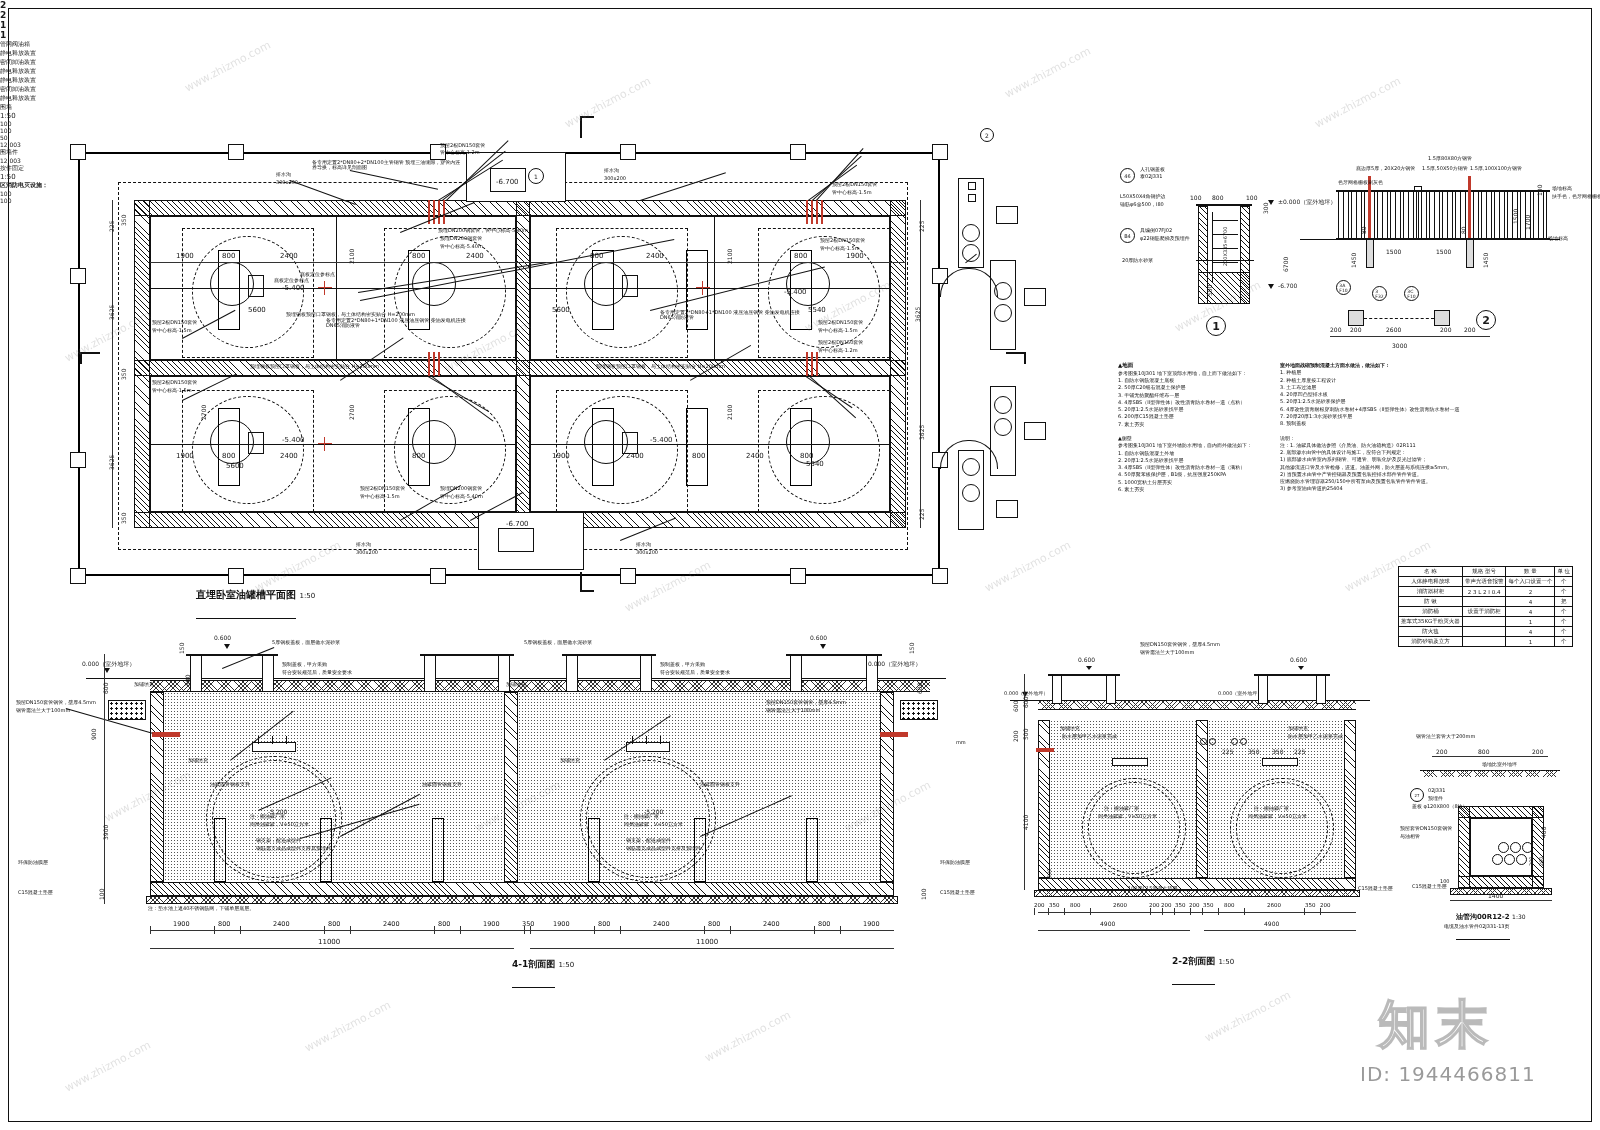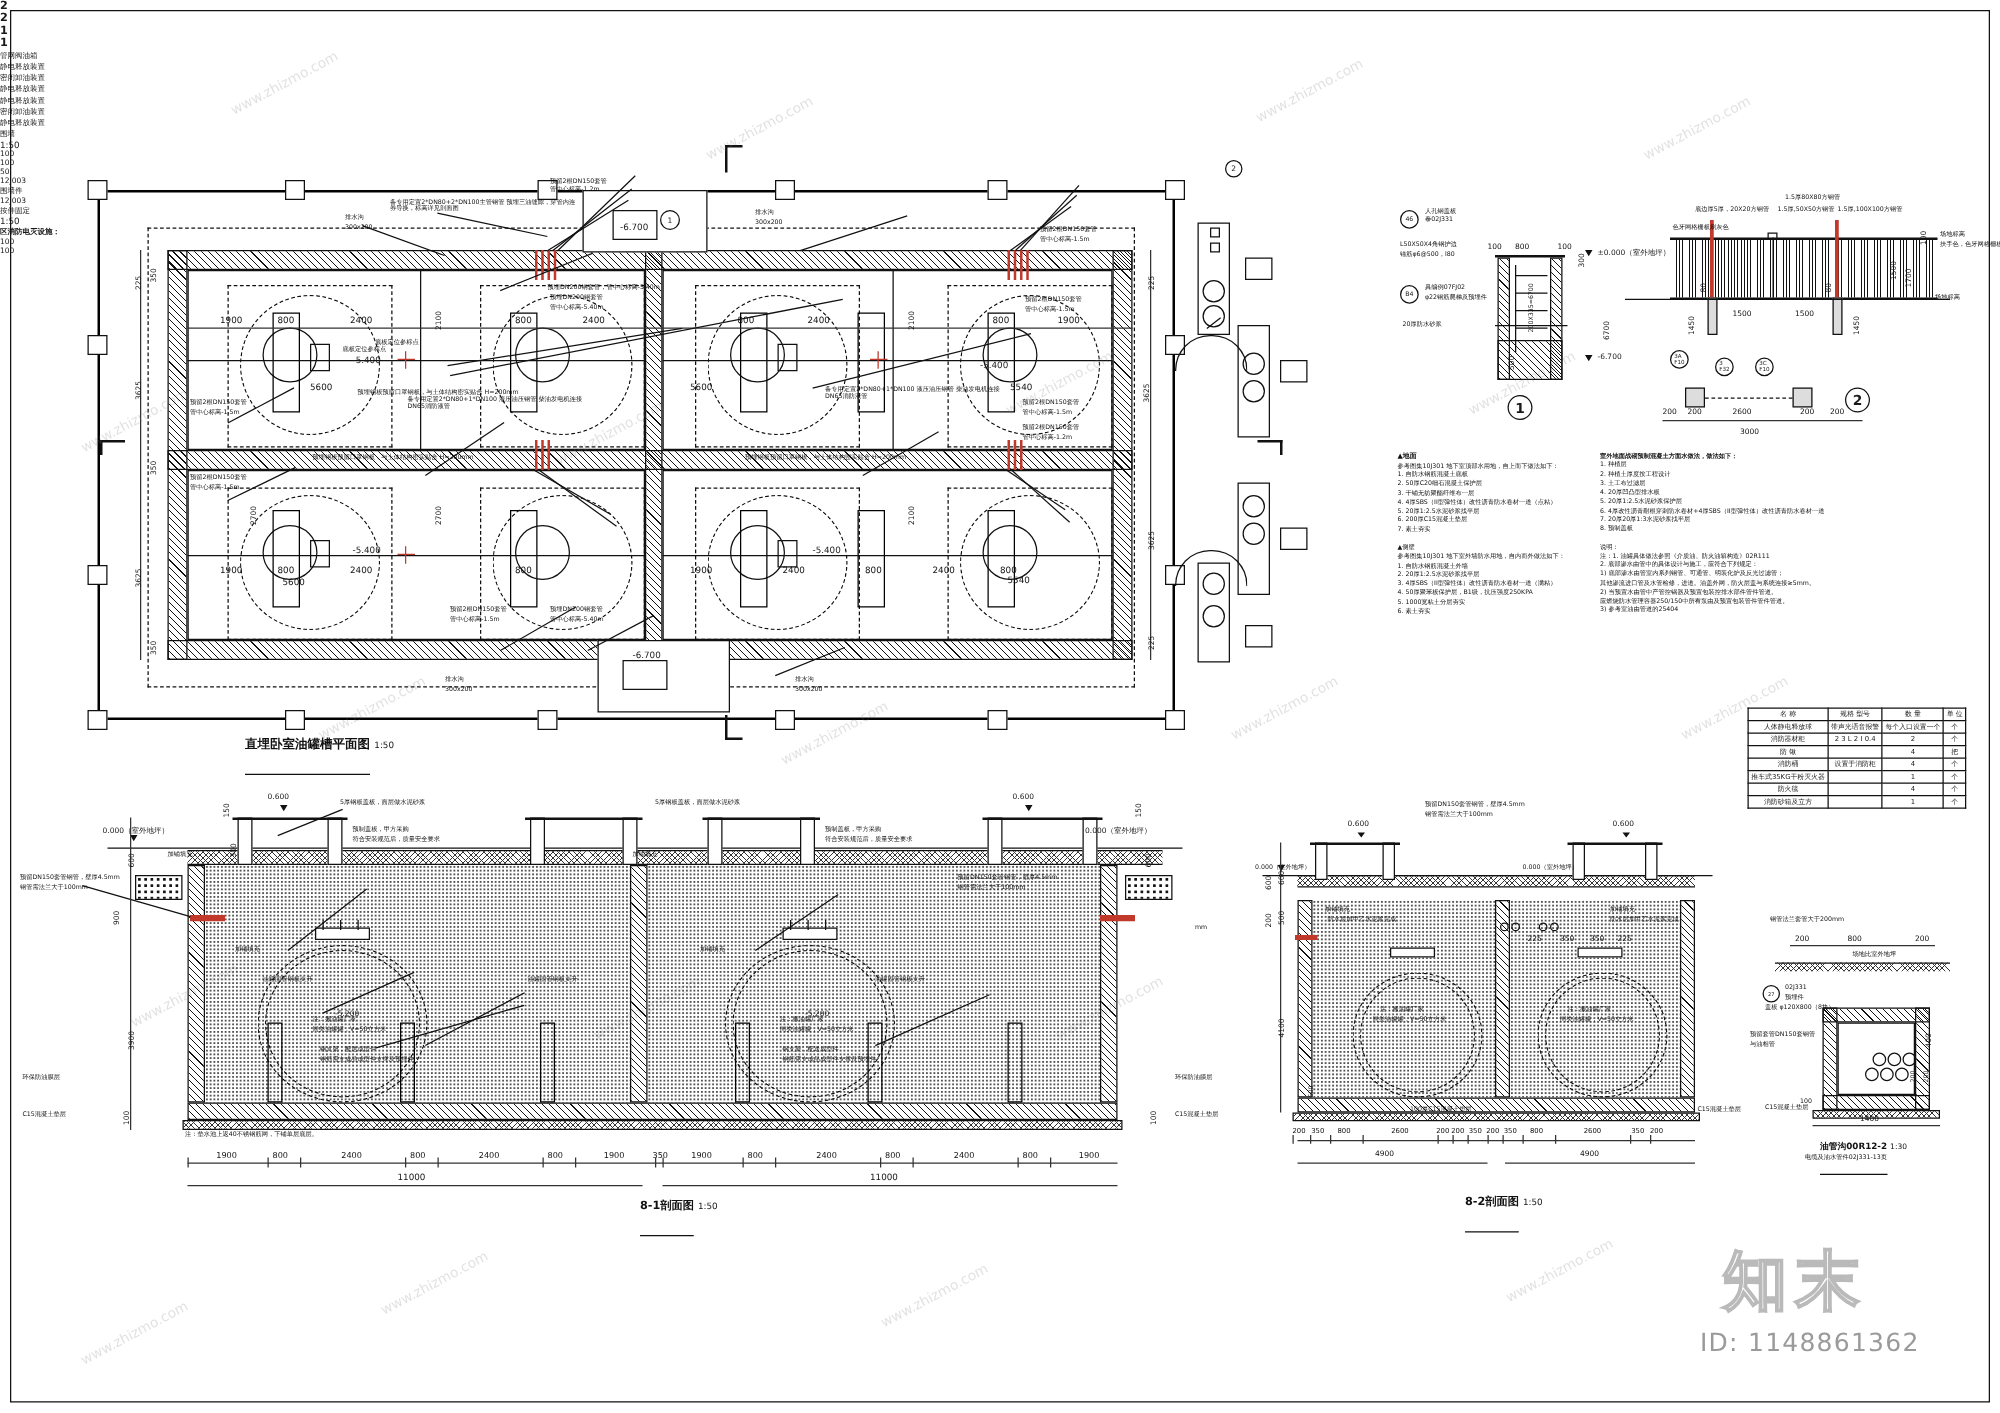--- a/index.html
+++ b/index.html
@@ -703,21 +703,21 @@
         <div class="ln v1" style="left: 814px; top: 926px; height: 8px; background: rgb(51, 51, 51);"></div>
         <div class="dim" style="left: 863px; top: 920px; font-size: 6.5px;">1900</div>
         <div class="ln v1" style="left: 840px; top: 926px; height: 8px; background: rgb(51, 51, 51);"></div>
       </div>
     <div class="ln h1" style="left:150px;top:948px;width:364px;background:#333;"></div>
     <div class="ln h1" style="left:530px;top:948px;width:364px;background:#333;"></div>
     <div class="dim" style="left:318px;top:938px;">11000</div>
     <div class="dim" style="left:696px;top:938px;">11000</div>
 
     <div class="ttl" style="left:512px;top:958px;font-size:9px;">
-      <u><span>8-1剖面图</span></u>
+      <u><span>4-1剖面图</span></u>
       <span class="scale">1:50</span>
     </div>
   </div>
 
   <div>
     <div class="ln h1" style="left:1010px;top:700px;width:360px;"></div>
     <div class="abs hatchgrav" style="left:1038px;top:700px;width:318px;height:10px;border-top:1px solid #111;border-bottom:1px solid #111;box-s\izing:border-box;"></div>
 
     <div class="abs hatch45" style="left:1038px;top:720px;width:12px;height:158px;border:1px solid #111;box-sizing:border-box;"></div>
     <div class="abs hatch45" style="left:1196px;top:720px;width:12px;height:158px;border:1px solid #111;box-sizing:border-box;"></div>
@@ -811,21 +811,21 @@
         <div class="ln v1" style="left: 1304px; top: 908px; height: 7px; background: rgb(51, 51, 51);"></div>
         <div class="dim" style="left: 1320px; top: 902px; font-size: 5.5px;">200</div>
         <div class="ln v1" style="left: 1320px; top: 908px; height: 7px; background: rgb(51, 51, 51);"></div>
       </div>
     <div class="ln h1" style="left:1038px;top:930px;width:152px;background:#333;"></div>
     <div class="ln h1" style="left:1204px;top:930px;width:152px;background:#333;"></div>
     <div class="dim" style="left:1100px;top:920px;font-size:6px;">4900</div>
     <div class="dim" style="left:1264px;top:920px;font-size:6px;">4900</div>
 
     <div class="ttl" style="left:1172px;top:955px;font-size:9px;">
-      <u><span>8-2剖面图</span></u>
+      <u><span>2-2剖面图</span></u>
       <span class="scale">1:50</span>
     </div>
   </div>
 
   <div>
     <div class="ln h1" style="left:1420px;top:770px;width:140px;"></div>
     <div class="abs hatchgrav" style="left:1420px;top:770px;width:140px;height:7px;"></div>
     <div class="ln h1" style="left:1432px;top:756px;width:116px;background:#333;"></div>
     <div class="dim" style="left:1436px;top:748px;font-size:6px;">200</div>
     <div class="dim" style="left:1478px;top:748px;font-size:6px;">800</div>
@@ -886,15 +886,15 @@
     <div class="wm" style="left:470px;top:800px;">www.zhizmo.com</div>
     <div class="wm" style="left:840px;top:800px;">www.zhizmo.com</div>
     <div class="wm" style="left:1200px;top:1010px;">www.zhizmo.com</div>
     <div class="wm" style="left:300px;top:1020px;">www.zhizmo.com</div>
     <div class="wm" style="left:700px;top:1030px;">www.zhizmo.com</div>
     <div class="wm" style="left:60px;top:1060px;">www.zhizmo.com</div>
 
     <div class="wmbig" style="left:1378px;top:990px;">
       <span class="zw">知末</span>
     </div>
-    <div class="wmid" style="left:1360px;top:1062px;">ID: 1148861362</div>
+    <div class="wmid" style="left:1360px;top:1062px;">ID: 1944466811</div>
   </div>
 </div>
 
 </body></html>

